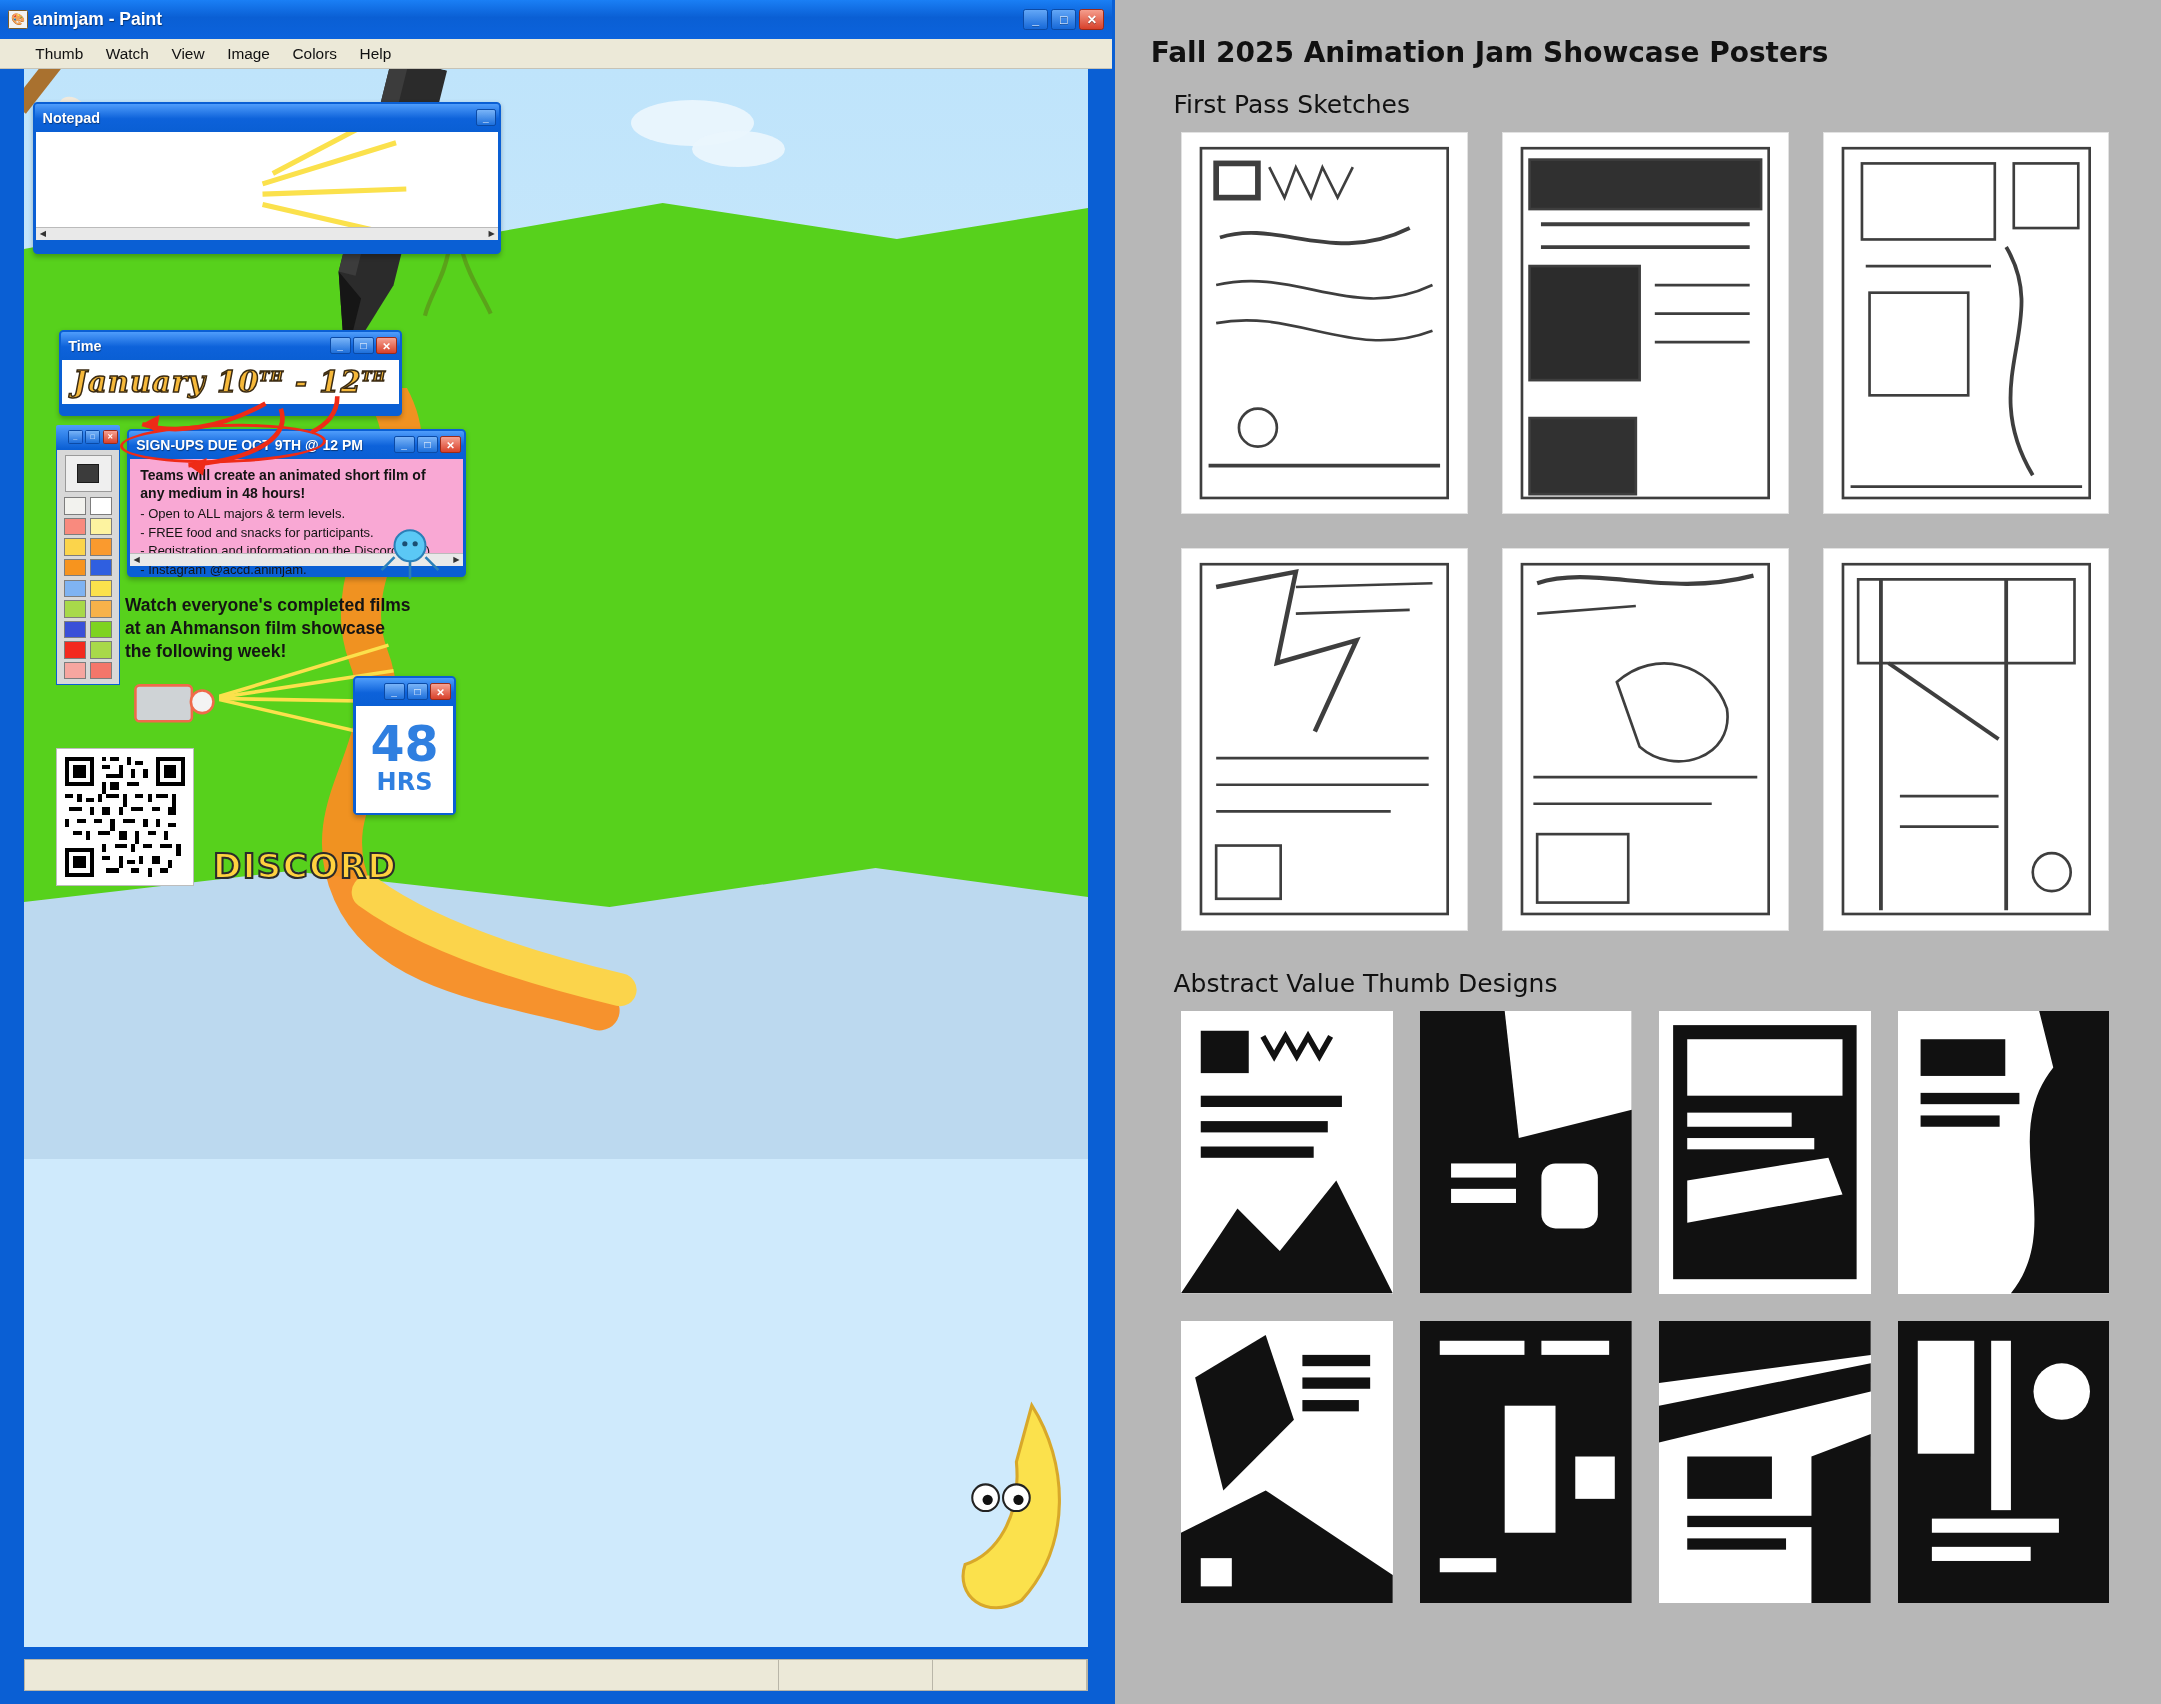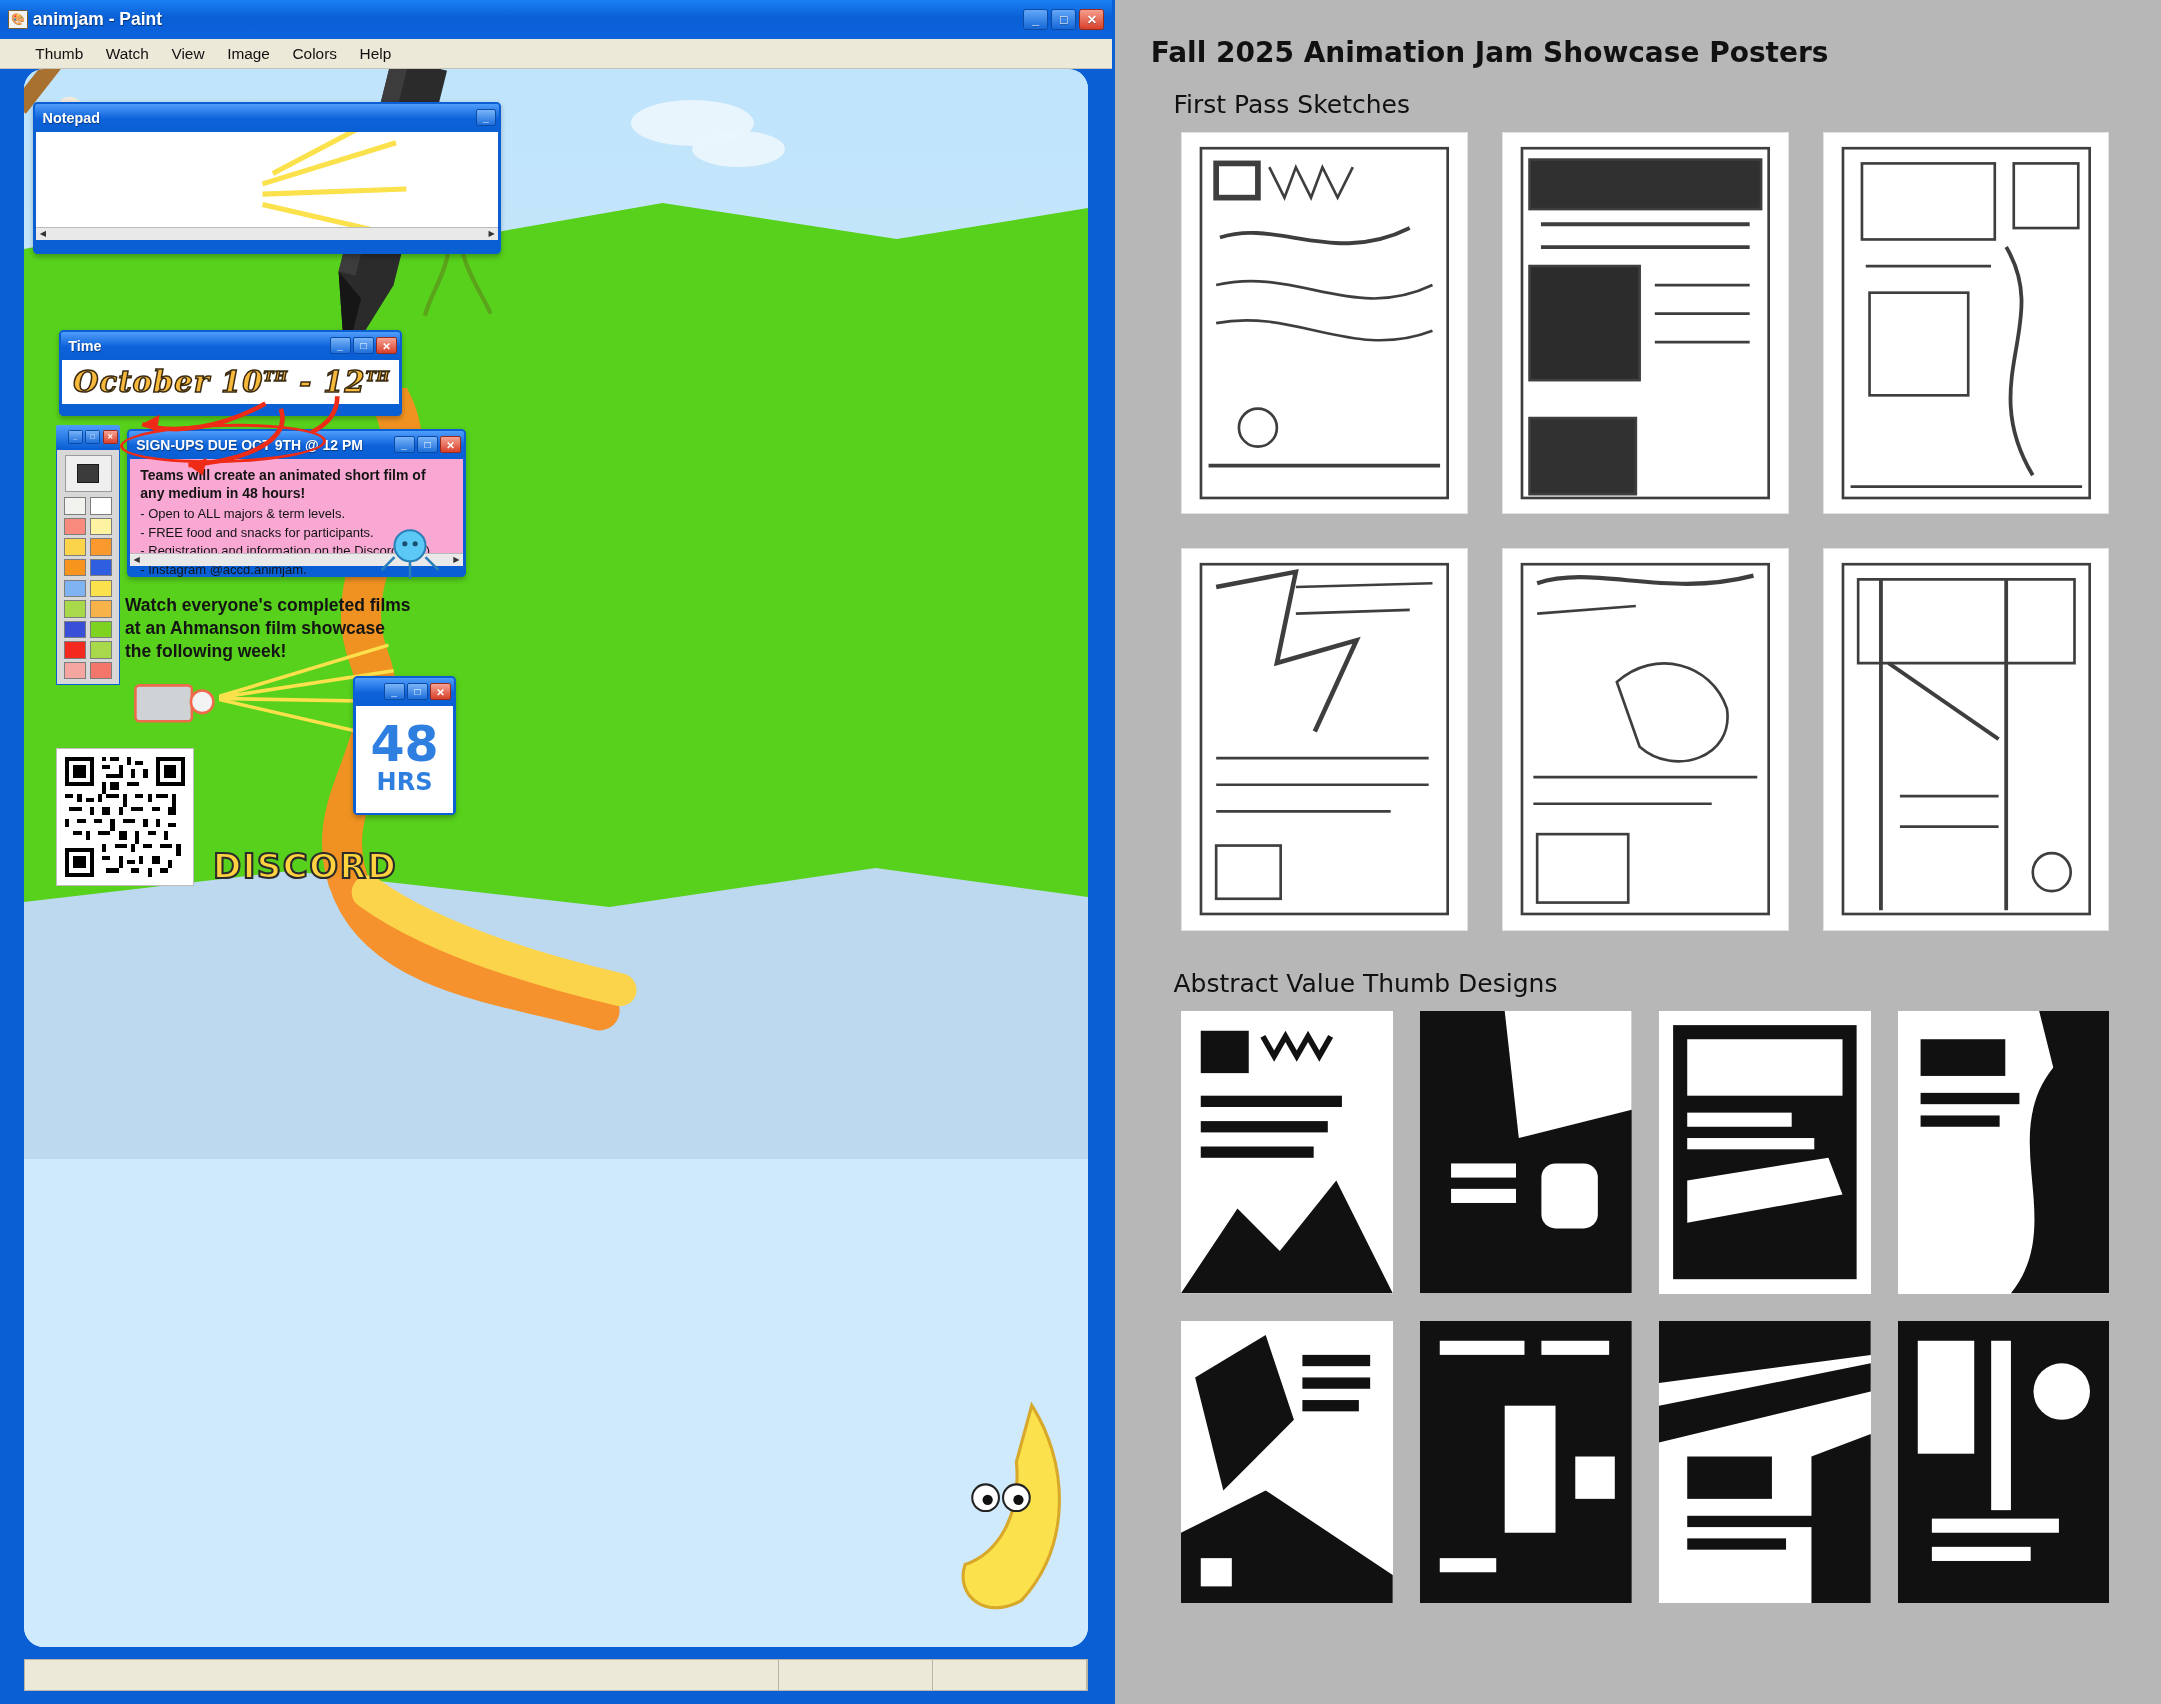--- a/index.html
+++ b/index.html
@@ -40,21 +40,21 @@
   }
   .wb.close { background:linear-gradient(to bottom,#f59e8d,#d8402a); border-color:#9c2a18; }
   .menubar {
     height:30px; background:#ece9d8; display:flex; align-items:center;
     padding-left:24px; gap:0; border-bottom:0.5px solid #c6c3b6;
   }
   .menubar .mi { font-size:15.4px; color:#111; padding:3.1px 11.3px; }
 
   .canvas {
     position:absolute; left:24px; top:69px; right:24px; bottom:57px;
-    background:#cfe9fb; overflow:hidden;border-radius:20px;
+    background:#cfe9fb; overflow:hidden;
   }
   
   .bg-sky { position:absolute; inset:0; background:linear-gradient(to bottom,#bfe4fb 0%,#cfeafc 38%,#cfeafc 100%); }
   .bg-grass {
     position:absolute; left:0; right:0; top:98px; height:843px;
     background:#57d11c;
     clip-path: polygon(0 82px, 18% 46px, 38% 77px, 60% 36px, 82% 72px, 100% 41px, 100% 100%, 0 100%);
   }
   .bg-grass2 {
     position:absolute; left:0; right:0; top:771px; height:319px; background:#bcd9ef;
@@ -280,21 +280,21 @@
         <div class="tb">
           <span class="t">Time</span>
           <span class="btns">
             <span class="b">_</span>
             <span class="b">□</span>
             <span class="b x">✕</span>
           </span>
         </div>
         <div class="body">
           <div class="date-text">
-            <span>October 10</span><sup>TH</sup><span> - 12</span><sup>TH</sup>
+            <span>January 10</span><sup>TH</sup><span> - 12</span><sup>TH</sup>
           </div>
         </div>
       </div>
 
       <div id="palette" style="position:absolute;">
         <div class="pal-tb">
           <span class="b">_</span>
           <span class="b">□</span>
           <span class="b x">✕</span>
         </div>

